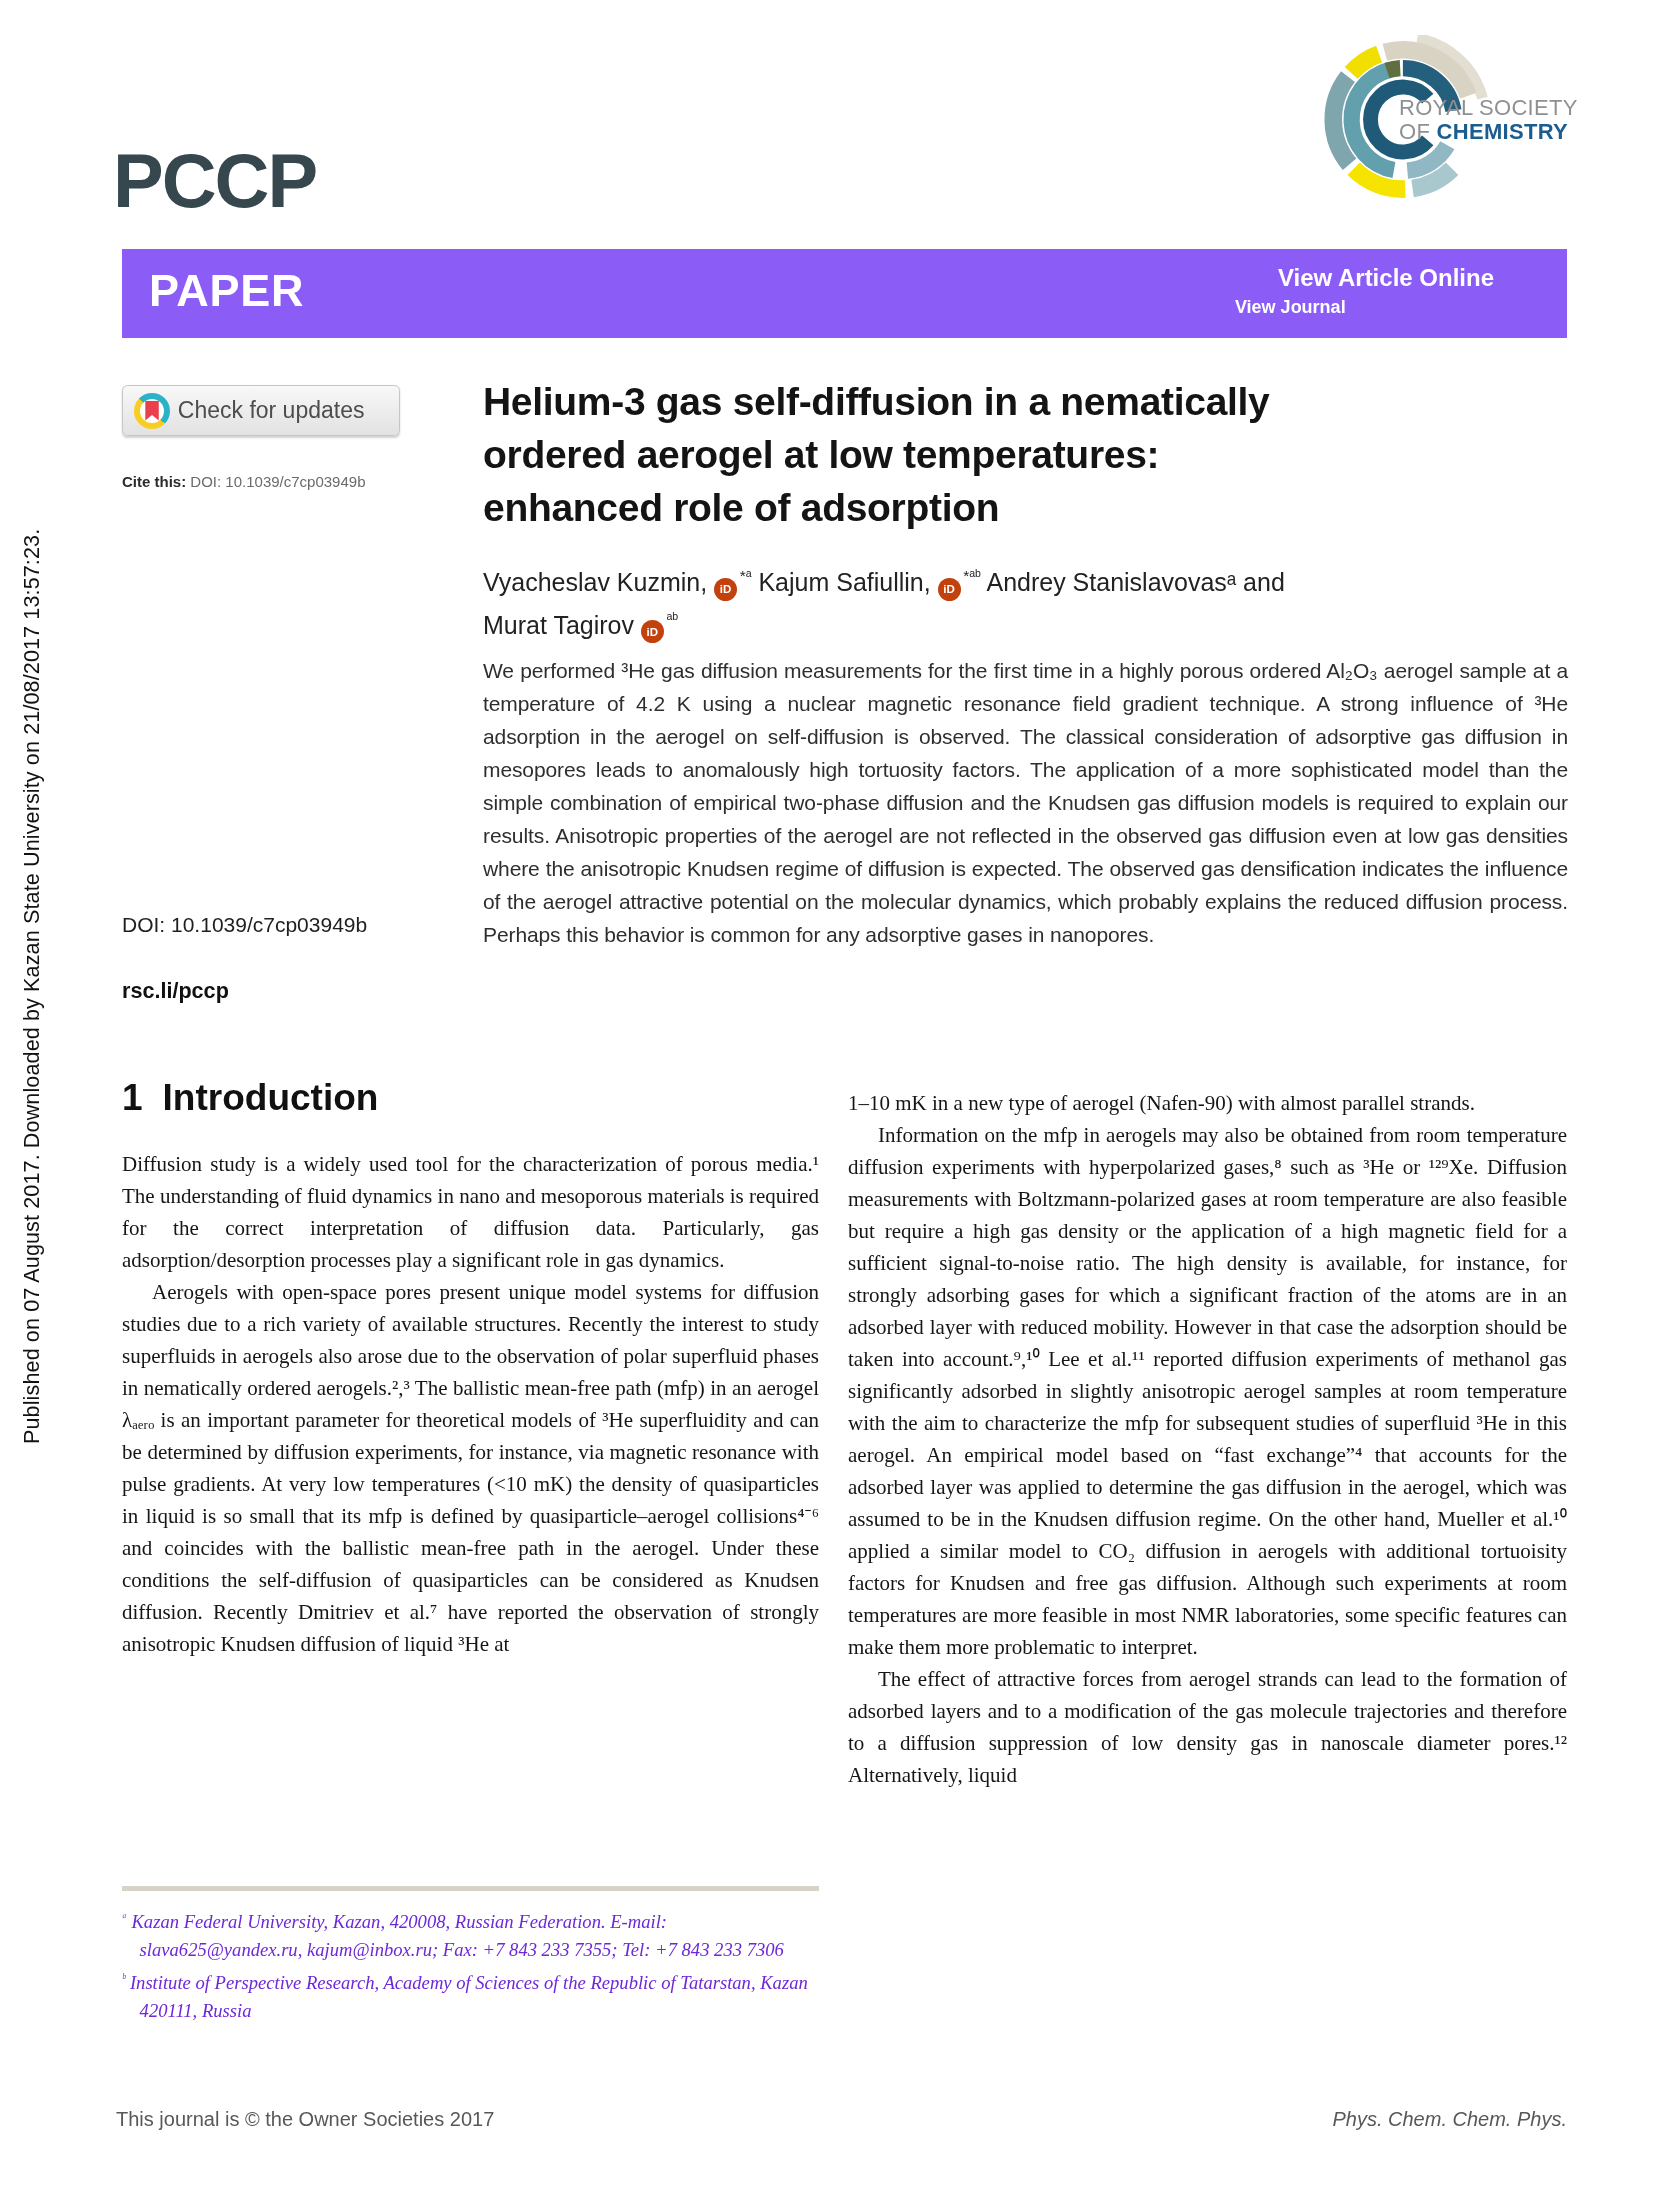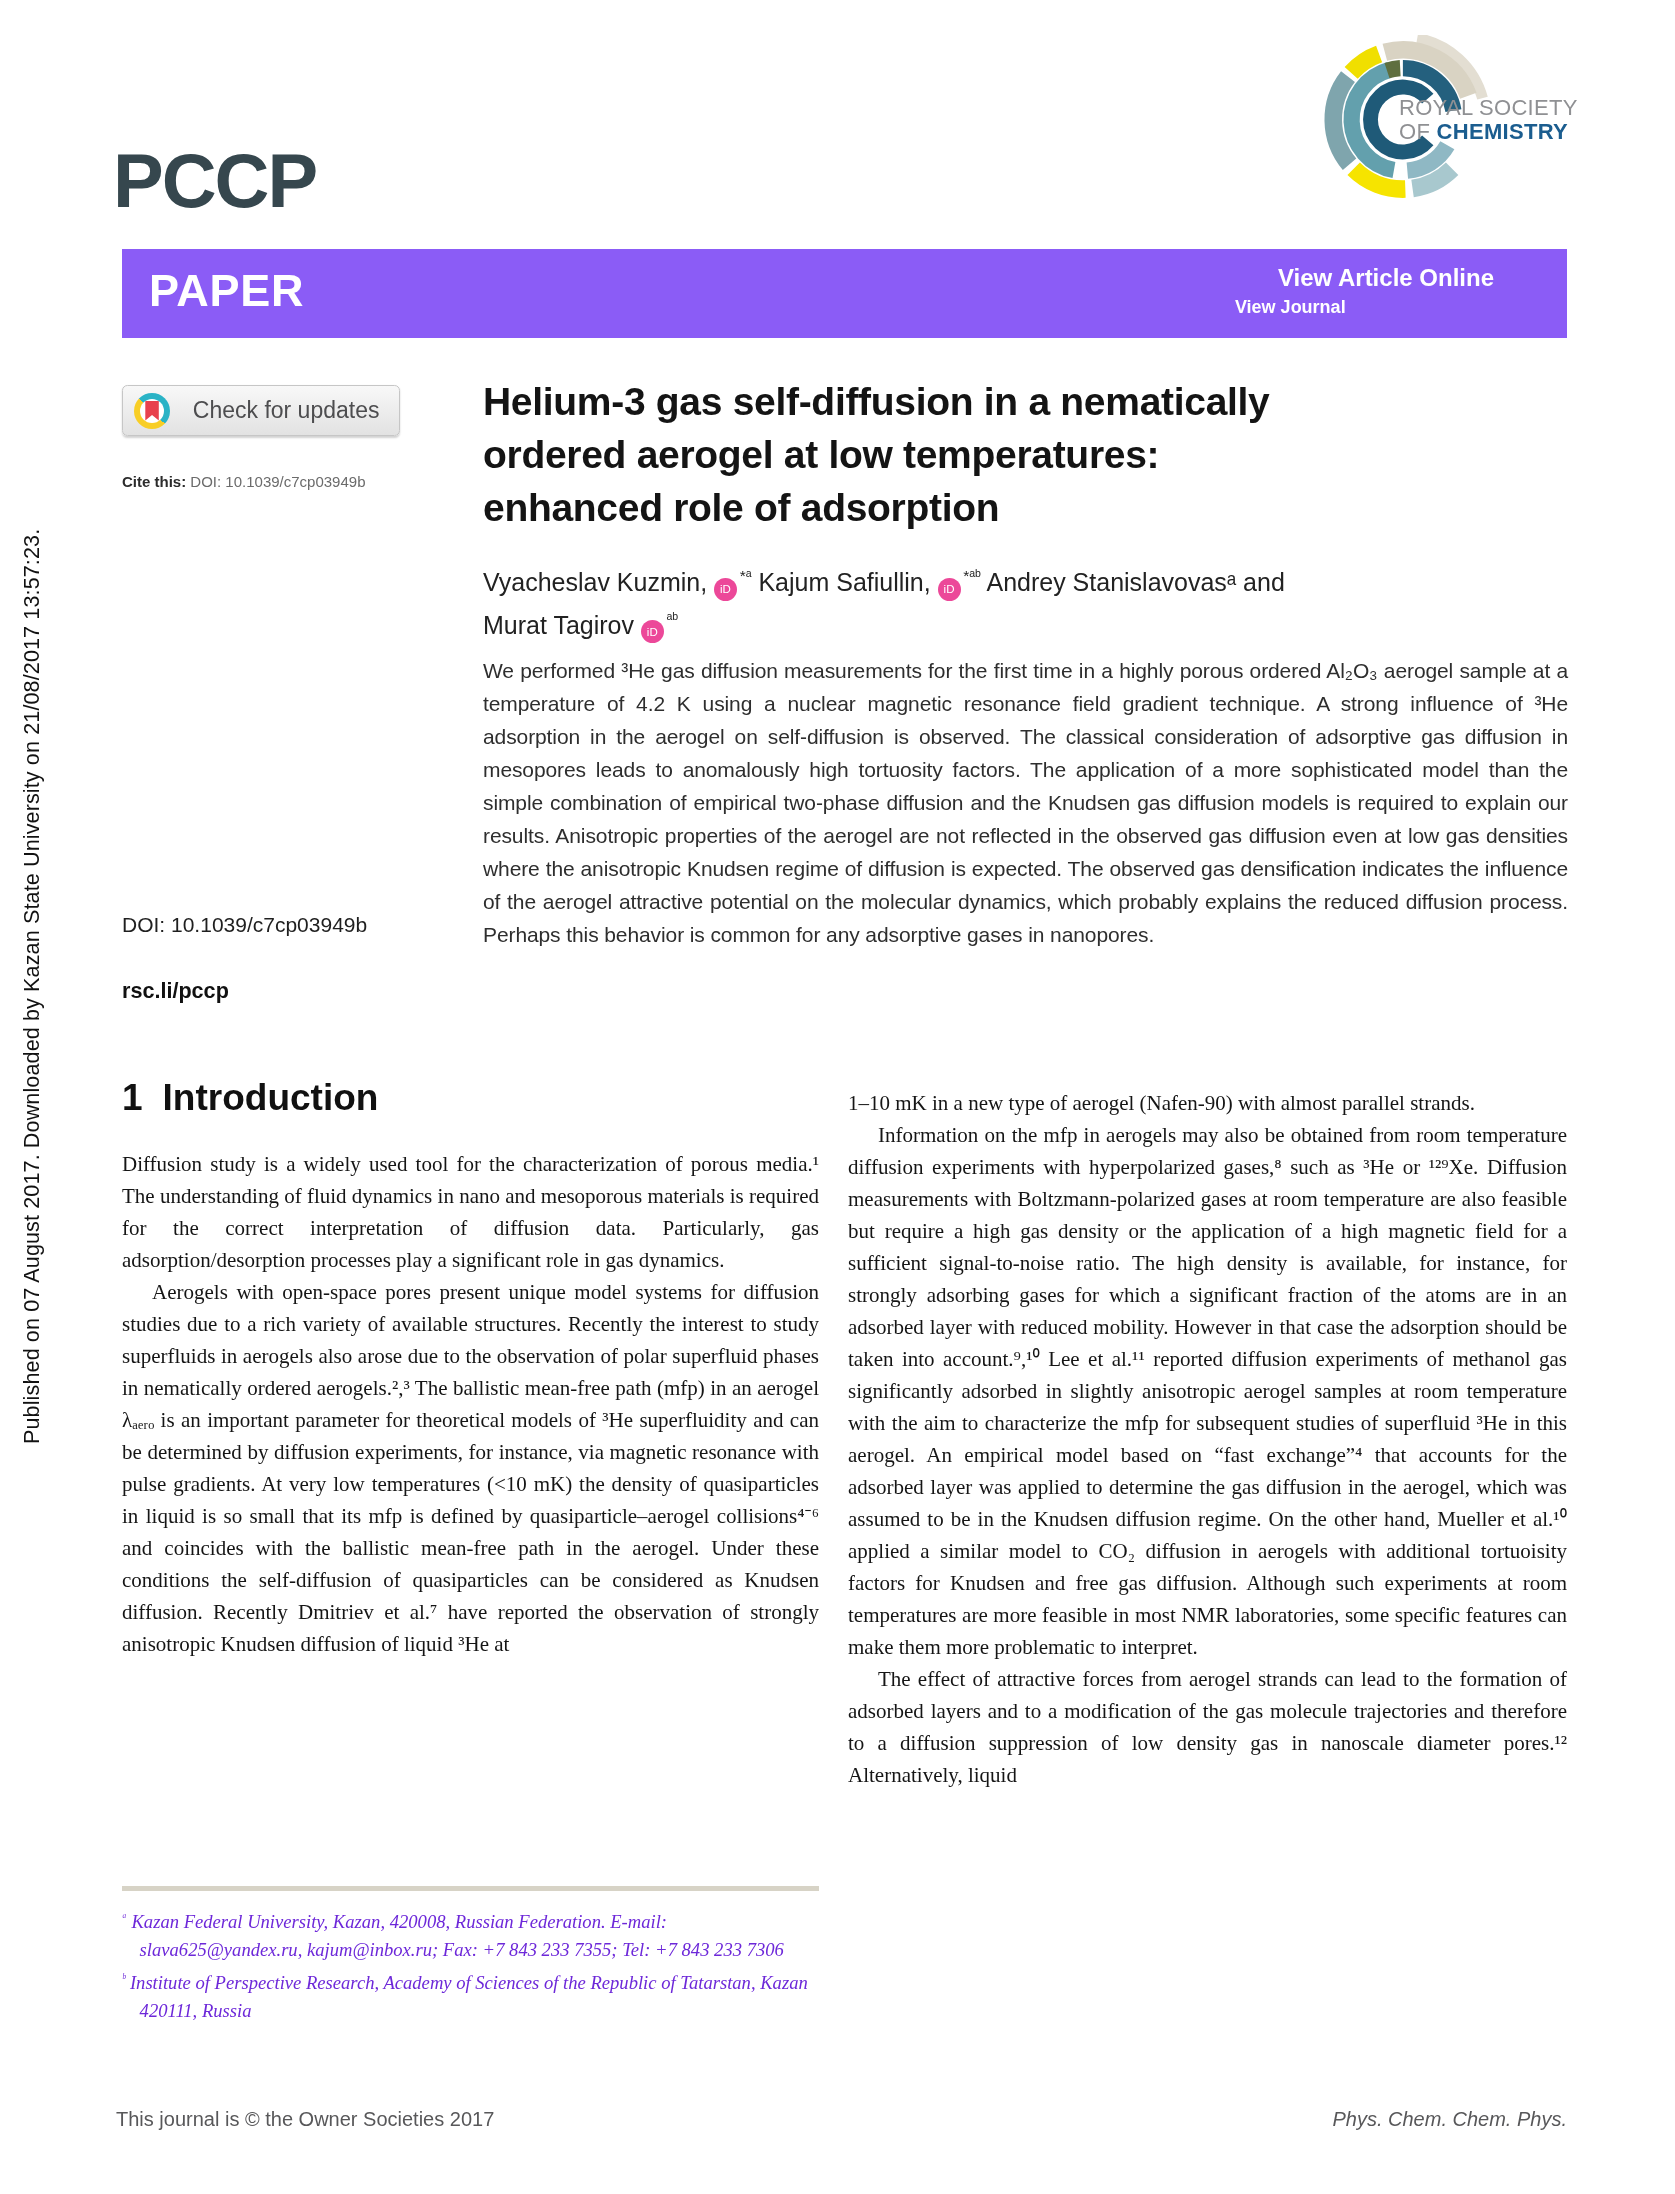--- a/index.html
+++ b/index.html
@@ -23,40 +23,40 @@
   
   .banner{position:absolute;left:122px;top:249px;width:1445px;height:89px;background:#8b5cf6;}
   .banner-type{position:absolute;left:27px;top:16px;font-size:45px;font-weight:700;color:#ffffff;letter-spacing:0.7px;}
   .vao{position:absolute;right:73px;top:15px;text-align:left;color:#ffffff;}
   .vao-main{font-size:24px;font-weight:700;margin-left:43px;}
   .vao-sub{font-size:18px;font-weight:700;margin-top:5.4px;}
 
   
   .check-badge{position:absolute;left:122px;top:385px;width:278px;height:51px;
     background:linear-gradient(#f8f8f8,#e2e2e2);border:1.4px solid #c6c6c6;border-radius:5.4px;
-    box-shadow:0 1.4px 2px rgba(0,0,0,0.18);display:flex;align-items:center;gap:23px;padding:0 10.8px;box-sizing:border-box;}
+    box-shadow:0 1.4px 2px rgba(0,0,0,0.18);display:flex;align-items:center;gap:8px;padding:0 10.8px;box-sizing:border-box;}
   .cfu-ring{position:relative;width:36px;height:36px;border-radius:50%;flex:0 0 auto;
     background:conic-gradient(from 315deg,#2ab3c6 0 180deg,#f8ce26 180deg 360deg);}
   .cfu-ring::after{content:"";position:absolute;left:6px;top:6px;width:24px;height:24px;border-radius:50%;background:#fff;}
   .cfu-bookmark{position:absolute;left:11.5px;top:8px;width:13.5px;height:20px;background:#e8414d;z-index:2;
     clip-path:polygon(0 0,100% 0,100% 100%,50% 72%,0 100%);}
   .cfu-label{font-size:23px;color:#4d4d4f;}
   .cite-line{position:absolute;left:122px;top:473px;font-size:15px;}
   .cite-label{font-weight:700;color:#2b2b2b;}
   .cite-value{color:#6b6b6b;}
   .meta-dates{position:absolute;left:122px;top:839px;font-size:21px;line-height:30px;color:#1f1f1f;}
   .meta-doi{position:absolute;left:122px;top:913px;font-size:21px;color:#1f1f1f;}
   .meta-link{position:absolute;left:122px;top:978px;font-size:21.6px;font-weight:700;color:#111;}
 
   
   .title{position:absolute;left:483px;top:375px;width:979px;font-size:39px;font-weight:700;
     color:#141414;line-height:53px;letter-spacing:-0.3px;}
   .byline{position:absolute;left:483px;top:558px;width:1054px;font-size:25px;color:#222;line-height:36px;}
   .orcid{display:inline-flex;align-items:center;justify-content:center;width:23px;height:23px;border-radius:50%;
-    background:#ec4899;color:#fff;font-size:11.5px;font-weight:400;vertical-align:-2.7px;margin:0 2.7px 0 6.8px;}
+    background:#c2410c;color:#fff;font-size:11.5px;font-weight:700;vertical-align:-2.7px;margin:0 2.7px 0 6.8px;}
   .auth-sup{font-size:15.5px;vertical-align:9.5px;}
 
   
   .abstract{position:absolute;left:483px;top:654px;width:1085px;font-size:21px;line-height:33px;
     text-align:justify;color:#2e2e2e;letter-spacing:-0.1px;}
 
   
   .intro-heading{position:absolute;left:122px;top:1077px;font-size:37px;font-weight:600;color:#111;}
   .intro-heading .num{margin-right:20px;}
   .col{position:absolute;font-family:"Liberation Serif",serif;font-size:21px;line-height:32px;

